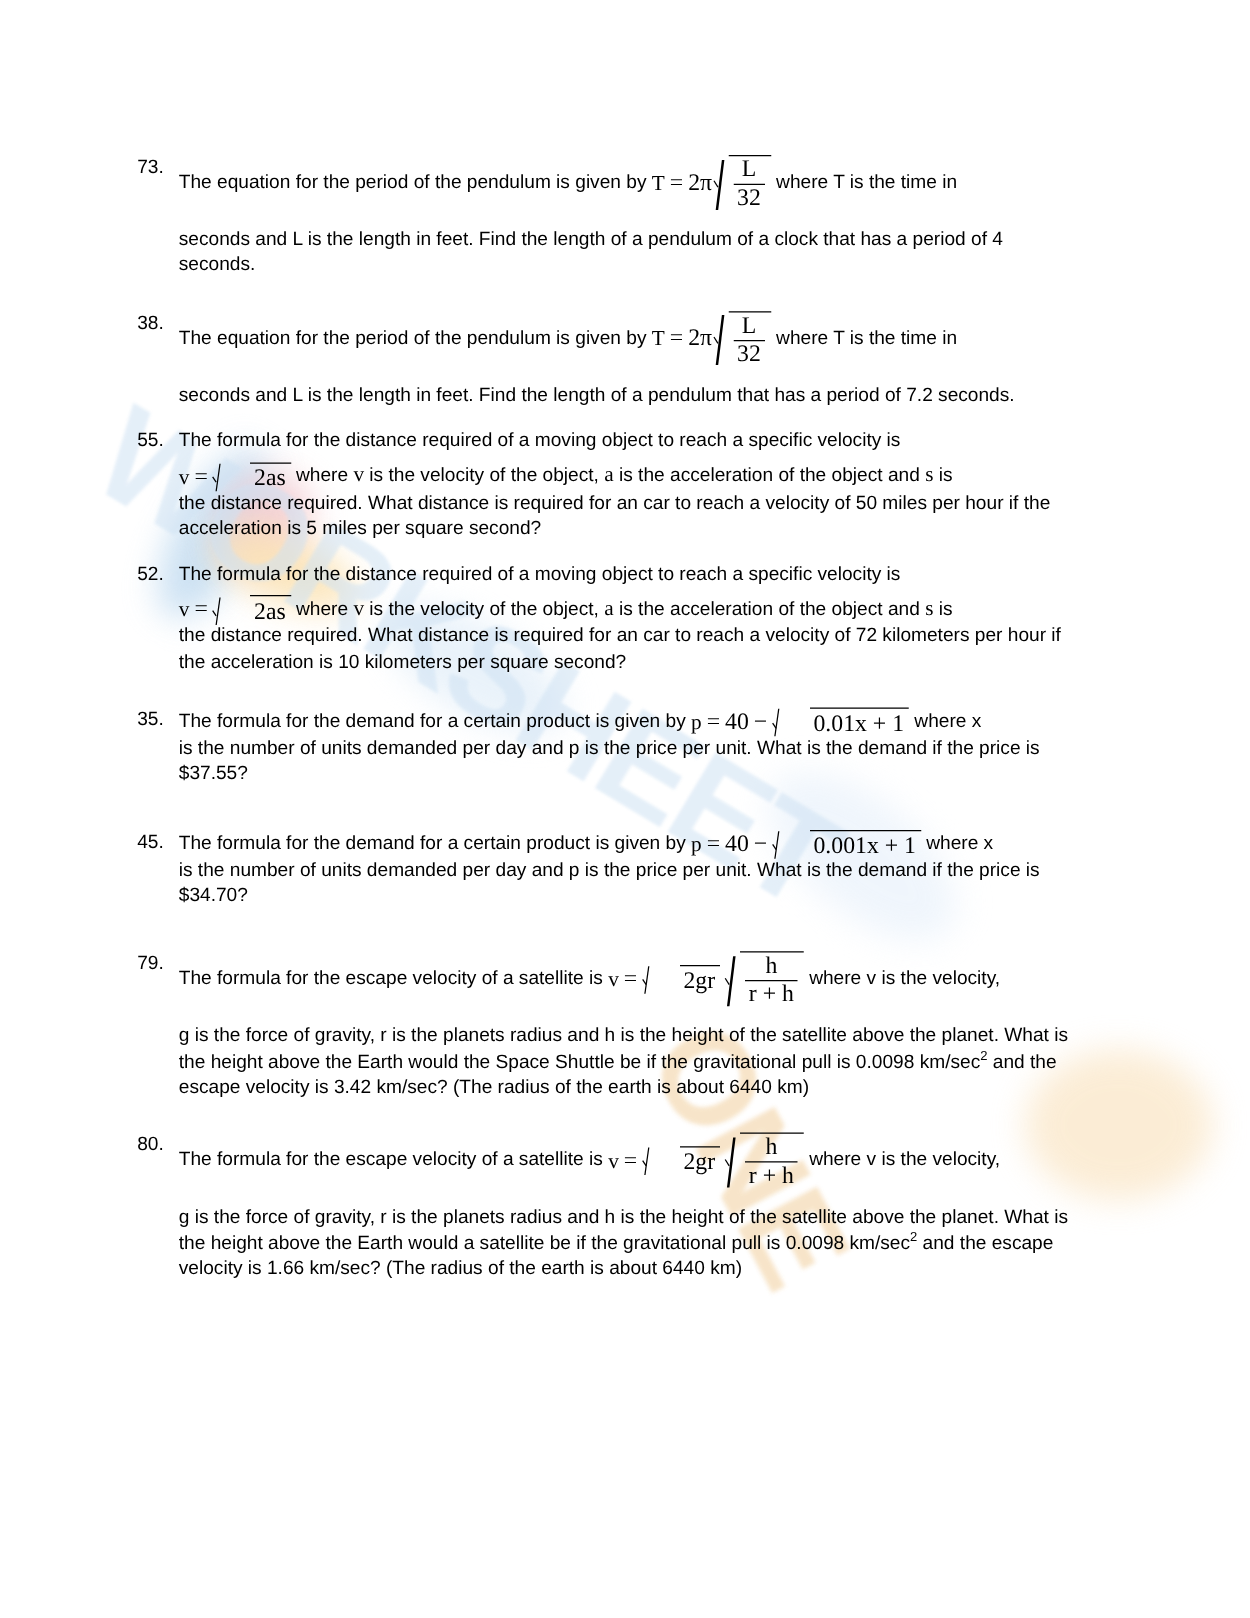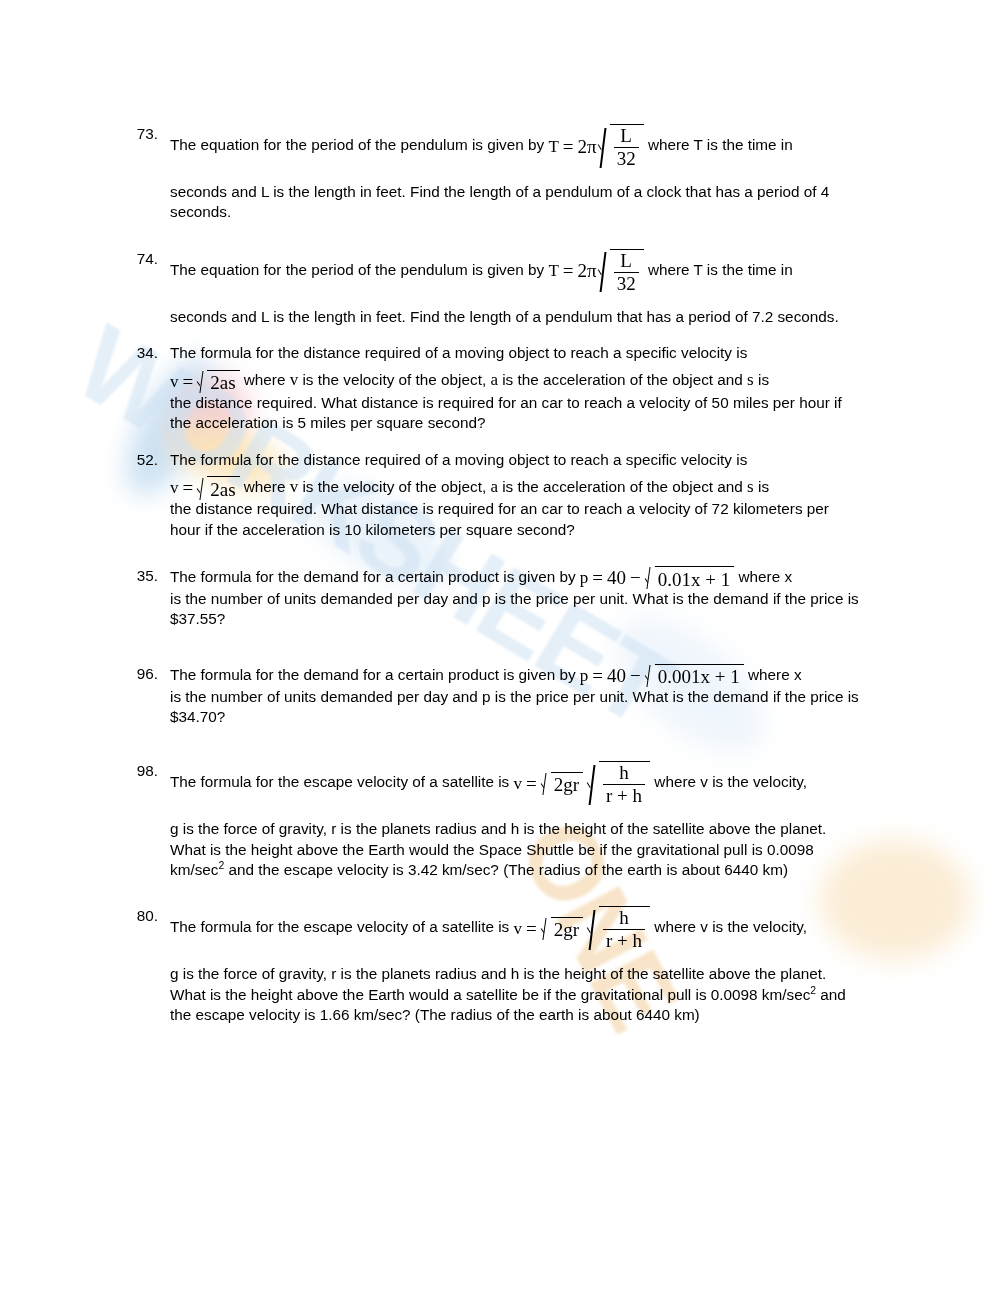--- a/index.html
+++ b/index.html
@@ -73,21 +73,21 @@
                 background: #dbeaf7; opacity: .6; transform: rotate(30deg); }
   .wm-blob.b5 { left: 820px; top: 840px; width: 150px; height: 120px;
                 background: #fae5c4; opacity: .7; }
   .wm-blob.b6 { left: 600px; top: 640px; width: 180px; height: 90px;
                 background: #e3eefa; opacity: .55; transform: rotate(40deg); }
 
   
   .content {
     position: relative;
     z-index: 1;
-    padding: 124px 140px 0 120px;
+    padding: 124px 140px 0 93px;
   }
   .q-item {
     display: flex;
     align-items: flex-start;
     font-size: 15.3px;
     line-height: 1.33;
   }
   .q-num {
     flex: 0 0 38px;
     text-align: right;
@@ -193,20 +193,21 @@
     left: 3.6px; top: 6%;
     width: 1.4px; height: 94%;
     background: #000;
     transform: skewX(-8deg);
   }
   .rad .radbody {
     border-top: 1.3px solid #000;
     padding: 2px 4px 0 3px;
     display: flex;
     align-items: center;
+    margin-left: 20px;
   }
   sup.sq {
     font-size: 0.68em;
     vertical-align: super;
     line-height: 0;
   }
 </style>
 </head>
 <body>
 
@@ -244,21 +245,21 @@
           </span>
         </span>
         <span>where T is the time in</span>
         <span class="q-line q-spaced">seconds and L is the length in feet.  Find the length of a pendulum of a clock that has a period of 4 seconds.</span>
       </div>
     </div>
 
     <div class="gap-lg"></div>
 
     <div class="q-item">
-      <div class="q-num">74.</div>
+      <div class="q-num">38.</div>
       <div class="q-body">
         <span>The equation for the period of the pendulum is given by</span>
         <span class="math">
           <span class="mathvar">T</span>
           <span class="op">=</span>
           <span class="it">2π</span>
           <span class="rad-tall">
             <span class="hook"></span>
             <span class="radbody">
               <span class="frac">
@@ -269,21 +270,21 @@
           </span>
         </span>
         <span>where T is the time in</span>
         <span class="q-line q-spaced">seconds and L is the length in feet.  Find the length of a pendulum that has a period of 7.2 seconds.</span>
       </div>
     </div>
 
     <div class="gap-md"></div>
 
     <div class="q-item">
-      <div class="q-num">34.</div>
+      <div class="q-num">55.</div>
       <div class="q-body">
         <span class="q-line">The formula for the distance required of a moving object to reach a specific velocity is</span>
         <span class="q-line" style="margin-top:6px;">
           <span class="math">
             <span class="mathvar">v</span>
             <span class="op">=</span>
             <span class="rad">
               <span class="hook"></span>
               <span class="radbody">2as</span>
             </span>
@@ -344,42 +345,42 @@
           </span>
         </span>
         <span>where x</span>
         <span class="q-line">is the number of units demanded per day and p is the price per unit.  What is the demand if the price is $37.55?</span>
       </div>
     </div>
 
     <div class="gap-xl"></div>
 
     <div class="q-item">
-      <div class="q-num">96.</div>
+      <div class="q-num">45.</div>
       <div class="q-body">
         <span>The formula for the demand for a certain product is given by</span>
         <span class="math">
           <span class="mathvar">p</span>
           <span class="op">=</span>
           <span>40</span>
           <span class="op">−</span>
           <span class="rad">
             <span class="hook"></span>
             <span class="radbody">0.001x + 1</span>
           </span>
         </span>
         <span>where x</span>
         <span class="q-line">is the number of units demanded per day and p is the price per unit.  What is the demand if the price is $34.70?</span>
       </div>
     </div>
 
     <div class="gap-xl"></div>
 
     <div class="q-item">
-      <div class="q-num">98.</div>
+      <div class="q-num">79.</div>
       <div class="q-body">
         <span>The formula for the escape velocity of a satellite is</span>
         <span class="math">
           <span class="mathvar">v</span>
           <span class="op">=</span>
           <span class="rad">
             <span class="hook"></span>
             <span class="radbody">2gr</span>
           </span>
           <span class="rad-tall" style="margin-left:3px;">

